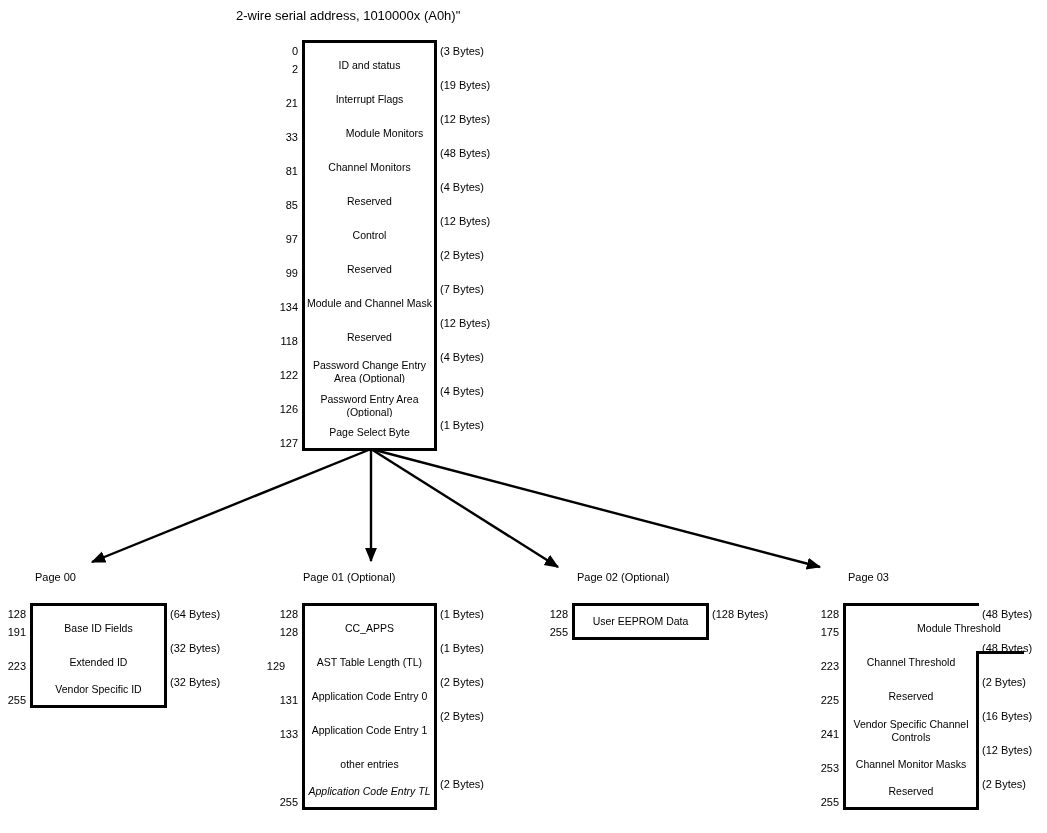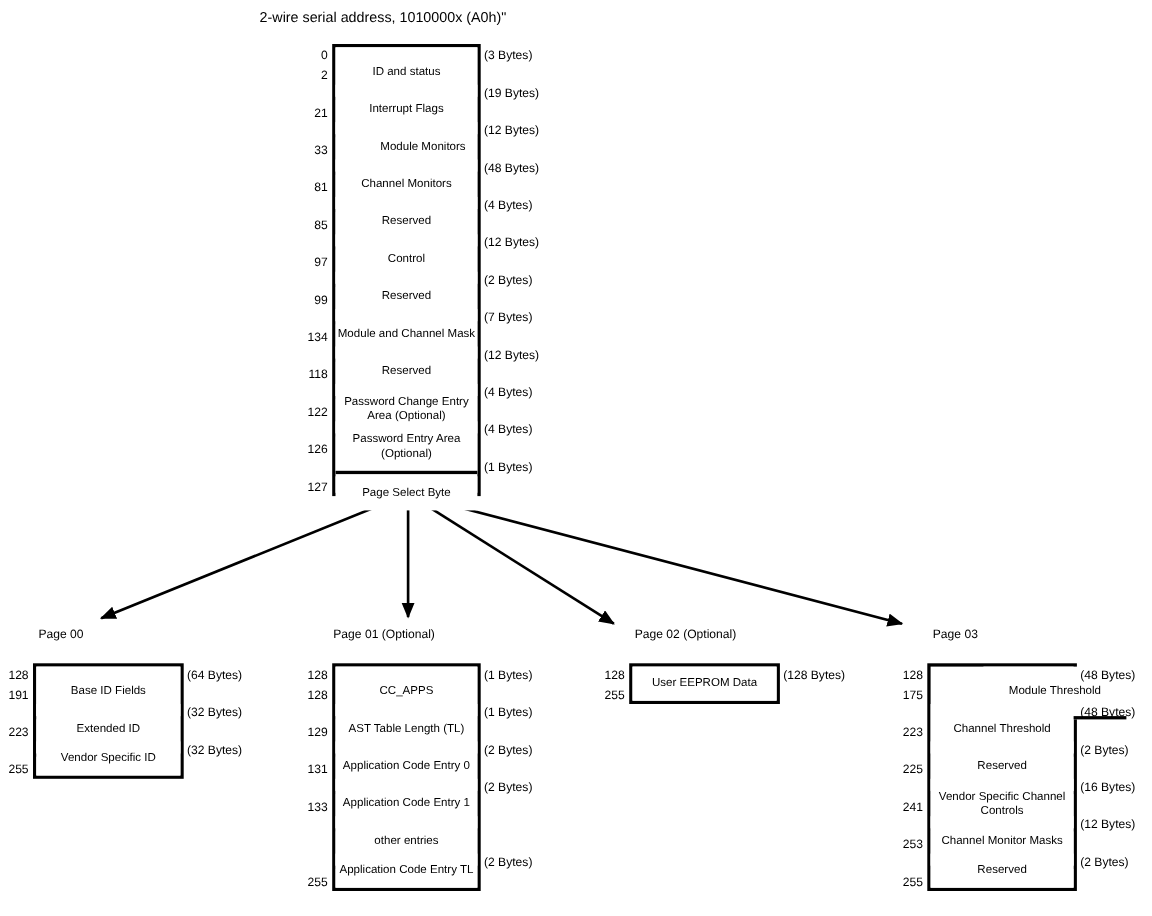--- a/index.html
+++ b/index.html
@@ -152,21 +152,21 @@
       <div class="cell" style="top: 306px;">
         <span>Password Change Entry Area (Optional)</span>
       </div>
       <div class="addr addr-end" style="top: 325px;">122</div>
       <div class="bytes" style="top: 307px;">(4 Bytes)</div>
       <div class="cell" style="top: 340px;">
         <span>Password Entry Area (Optional)</span>
       </div>
       <div class="addr addr-end" style="top: 359px;">126</div>
       <div class="bytes" style="top: 341px;">(4 Bytes)</div>
-      <div class="cell last" style="top: 390px;">
+      <div class="cell last" style="top: 374px;">
         <span>Page Select Byte</span>
       </div>
       <div class="addr addr-end" style="top: 393px;">127</div>
       <div class="bytes" style="top: 375px;">(1 Bytes)</div>
     </div>
 
   <div class="page-label pl0">Page 00</div>
   <div class="page-label pl1">Page 01 (Optional)</div>
   <div class="page-label pl2">Page 02 (Optional)</div>
   <div class="page-label pl3">Page 03</div>
@@ -192,36 +192,36 @@
   <div class="memtable pt1" style="height: 201px;">
       <div class="addr addr-start">128</div>
       <div class="cell" style="top: 0px;">
         <span>CC_APPS</span>
       </div>
       <div class="addr addr-end" style="top: 19px;">128</div>
       <div class="bytes" style="top: 1px;">(1 Bytes)</div>
       <div class="cell" style="top: 34px;">
         <span>AST Table Length (TL)</span>
       </div>
-      <div class="addr addr-end" style="top: 53px;">129</div>
+      <div class="addr addr-end" style="top: 53px; text-align: center;">129</div>
       <div class="bytes" style="top: 35px;">(1 Bytes)</div>
       <div class="cell" style="top: 68px;">
         <span>Application Code Entry 0</span>
       </div>
       <div class="addr addr-end" style="top: 87px;">131</div>
       <div class="bytes" style="top: 69px;">(2 Bytes)</div>
       <div class="cell" style="top: 102px;">
         <span>Application Code Entry 1</span>
       </div>
       <div class="addr addr-end" style="top: 121px;">133</div>
       <div class="bytes" style="top: 103px;">(2 Bytes)</div>
       <div class="cell" style="top: 136px;">
         <span>other entries</span>
       </div>
-      <div class="cell last" style="top: 170px;">
+      <div class="cell last" style="top: 170px; font-style: italic;">
         <span>Application Code Entry TL</span>
       </div>
       <div class="addr addr-end" style="top: 189px;">255</div>
       <div class="bytes" style="top: 171px;">(2 Bytes)</div>
     </div>
   <div class="memtable pt2" style="height: 31px;">
       <div class="addr addr-start">128</div>
       <div class="cell last" style="top: 0px;">
         <span>User EEPROM Data</span>
       </div>

